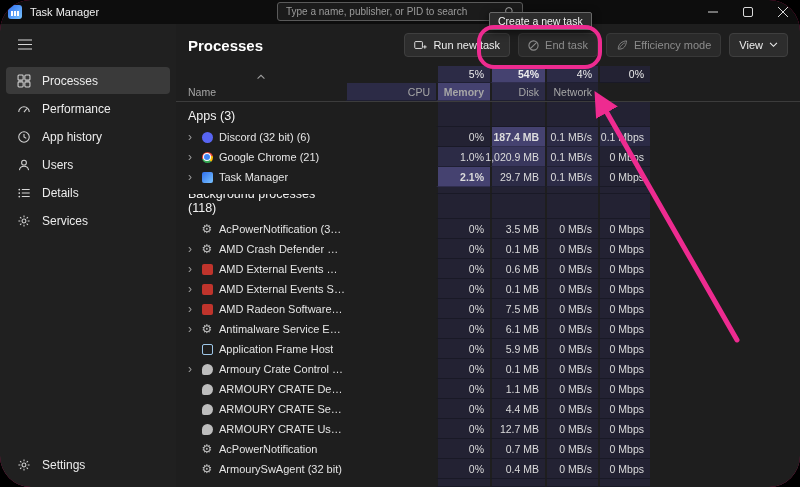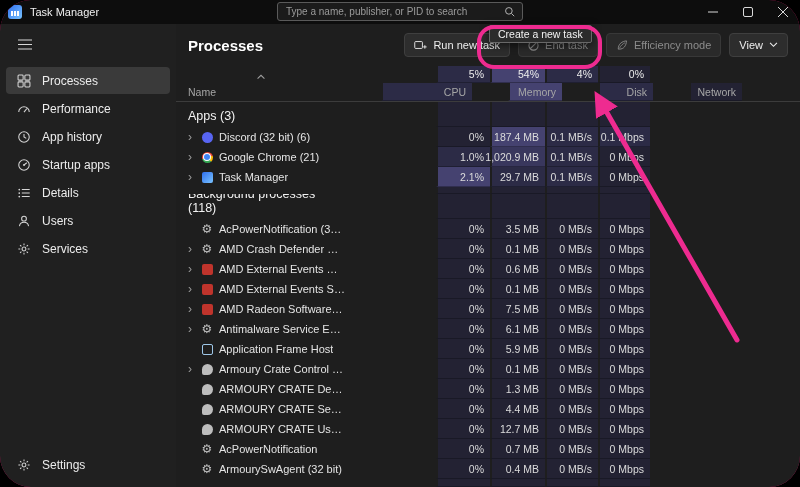--- a/index.html
+++ b/index.html
@@ -41,23 +41,23 @@
   .tbtn .bic{display:flex;}
 
   
   .table{flex:1;display:flex;flex-direction:column;min-height:0;}
   .trow{display:grid;grid-template-columns:169px 91px 54px 55px 53px 52px 1fr;flex:none;}
   .cell{display:flex;align-items:center;min-width:0;}
   .namec{padding-left:12px;overflow:hidden;}
   .statusc{padding-left:6px;}
   .num{justify-content:flex-end;padding-right:6px;border-left:2px solid #1e1e1e;
     font-size:10.5px;color:#dcdcdc;white-space:nowrap;border-bottom:1px solid rgba(8,8,14,.35);}
-  .c0{background:#232233;} .c1{background:#2c2b46;} .c2{background:#39375d;} .c3{background:#454270;}
+  .c0{background:#232233;} .c1{background:#2c2b46;} .c2{background:#39375d;} .c3{background:#454270;font-weight:bold;}
   .thead{border-bottom:1px solid #3c3c3c;flex:none;}
-  .hrow1{height:17px;} .hrow2{height:18px;gap:36px;}
+  .hrow1{height:17px;} .hrow2{height:18px;}
   .pct{font-size:10.5px;color:#ececec;}
   .collabel{font-size:10.5px;color:#a6a6a6;}
   .sortcell{justify-content:center;color:#a0a0a0;padding-left:0;}
   .tbody{display:flex;flex-direction:column;flex:1;min-height:0;overflow:hidden;}
   .grouprow{height:25px;} .grouprow .namec{font-size:12.5px;color:#f2f2f2;align-items:flex-end;padding-bottom:4px;}
   .spacer{height:7px;} .filler{flex:1;}
   .prow{height:20px;}
   .chev{width:13px;flex:none;color:#9a9a9a;font-size:12px;line-height:1;display:inline-block;}
   .aiw{width:12px;margin-right:6px;display:flex;justify-content:center;flex:none;}
   .pname{font-size:11px;color:#e4e4e4;white-space:nowrap;overflow:hidden;text-overflow:ellipsis;}
@@ -66,21 +66,21 @@
   .ai-chrome{border-radius:50%;background:conic-gradient(from -45deg,#ea4335 0 120deg,#fbbc05 120deg 185deg,#34a853 185deg 300deg,#ea4335 300deg);position:relative;}
   .ai-chrome i{position:absolute;inset:2.5px;border-radius:50%;background:#4285f4;box-shadow:0 0 0 1px #fff;}
   .ai-tm{background:linear-gradient(135deg,#2f6fed,#79c3ff);}
   .ai-gear{background:none;color:#c0c0c0;font-size:12px;line-height:11px;text-align:center;border-radius:0;font-family:"DejaVu Sans",sans-serif;}
   .ai-amd{background:#c0342c;border-radius:2px;}
   .ai-frame{background:none;border:1.5px solid #9ec7e8;border-radius:2px;}
   .ai-rog{background:#bdbdbd;border-radius:50% 50% 50% 2px;}
 
   
   .overlay{position:absolute;inset:0;pointer-events:none;z-index:60;}
-  .tooltip{position:absolute;left:489px;top:25px;z-index:55;background:#2c2c2c;border:1px solid #686868;
+  .tooltip{position:absolute;left:489px;top:12px;z-index:55;background:#2c2c2c;border:1px solid #686868;
     border-radius:2px;padding:2px 8px;font-size:10.5px;color:#f2f2f2;white-space:nowrap;box-shadow:0 2px 8px rgba(0,0,0,.6);}
 </style>
 </head>
 <body>
 
 <div class="window">
 
   <div class="titlebar">
     <span class="tm-logo"></span>
     <span class="tb-title">Task Manager</span>
@@ -146,46 +146,36 @@
               <svg width="14" height="14" viewBox="0 0 16 16">
                 <circle cx="8" cy="8" r="6" fill="none" stroke="currentColor" stroke-width="1.2"></circle>
                 <path d="M8 4.5V8l2.6 1.6" fill="none" stroke="currentColor" stroke-width="1.2"></path>
               </svg>
             </span>
             <span>App history</span>
           </div>
           <div class="nav-item">
             <span class="nicon">
               <svg width="14" height="14" viewBox="0 0 16 16">
-                <circle cx="8" cy="8" r="6" fill="none" stroke="currentColor" stroke-width="1.2"></circle>
-                <path d="M8 8l3.2-2.6" stroke="currentColor" stroke-width="1.2"></path>
-                <circle cx="8" cy="8" r="1.1" fill="currentColor"></circle>
+                <circle cx="8" cy="5.3" r="2.7" fill="none" stroke="currentColor" stroke-width="1.2"></circle>
+                <path d="M2.8 13.8a5.3 5.3 0 0 1 10.4 0" fill="none" stroke="currentColor" stroke-width="1.2"></path>
               </svg>
             </span>
-            <span>Startup apps</span>
+            <span>Users</span>
           </div>
           <div class="nav-item">
             <span class="nicon">
               <svg width="14" height="14" viewBox="0 0 16 16">
                 <circle cx="2.6" cy="4" r="1" fill="currentColor"></circle>
                 <circle cx="2.6" cy="8" r="1" fill="currentColor"></circle>
                 <circle cx="2.6" cy="12" r="1" fill="currentColor"></circle>
                 <path d="M5.5 4h9M5.5 8h9M5.5 12h9" stroke="currentColor" stroke-width="1.2"></path>
               </svg>
             </span>
             <span>Details</span>
-          </div>
-          <div class="nav-item">
-            <span class="nicon">
-              <svg width="14" height="14" viewBox="0 0 16 16">
-                <circle cx="8" cy="5.3" r="2.7" fill="none" stroke="currentColor" stroke-width="1.2"></circle>
-                <path d="M2.8 13.8a5.3 5.3 0 0 1 10.4 0" fill="none" stroke="currentColor" stroke-width="1.2"></path>
-              </svg>
-            </span>
-            <span>Users</span>
           </div>
           <div class="nav-item">
             <span class="nicon">
               <svg width="14" height="14" viewBox="0 0 16 16">
                 <circle cx="8" cy="8" r="2.2" fill="none" stroke="currentColor" stroke-width="1.2"></circle>
                 <path d="M8 1.6v2.2M8 12.2v2.2M1.6 8h2.2M12.2 8h2.2M3.5 3.5l1.5 1.5M11 11l1.5 1.5M12.5 3.5L11 5M5 11l-1.5 1.5" stroke="currentColor" stroke-width="1.2"></path>
               </svg>
             </span>
             <span>Services</span>
           </div>
@@ -467,21 +457,21 @@
             <div class="trow prow">
               <div class="cell namec">
                 <span class="chev"></span>
                 <span class="aiw">
                   <span class="ai ai-rog"></span>
                 </span>
                 <span class="pname">ARMOURY CRATE DenoiseAI</span>
               </div>
               <div class="cell statusc"></div>
               <div class="cell num c0">0%</div>
-              <div class="cell num c0">1.3 MB</div>
+              <div class="cell num c0">1.1 MB</div>
               <div class="cell num c0">0 MB/s</div>
               <div class="cell num c0">0 Mbps</div>
               <div class="cell"></div>
             </div>
             <div class="trow prow">
               <div class="cell namec">
                 <span class="chev"></span>
                 <span class="aiw">
                   <span class="ai ai-rog"></span>
                 </span>

